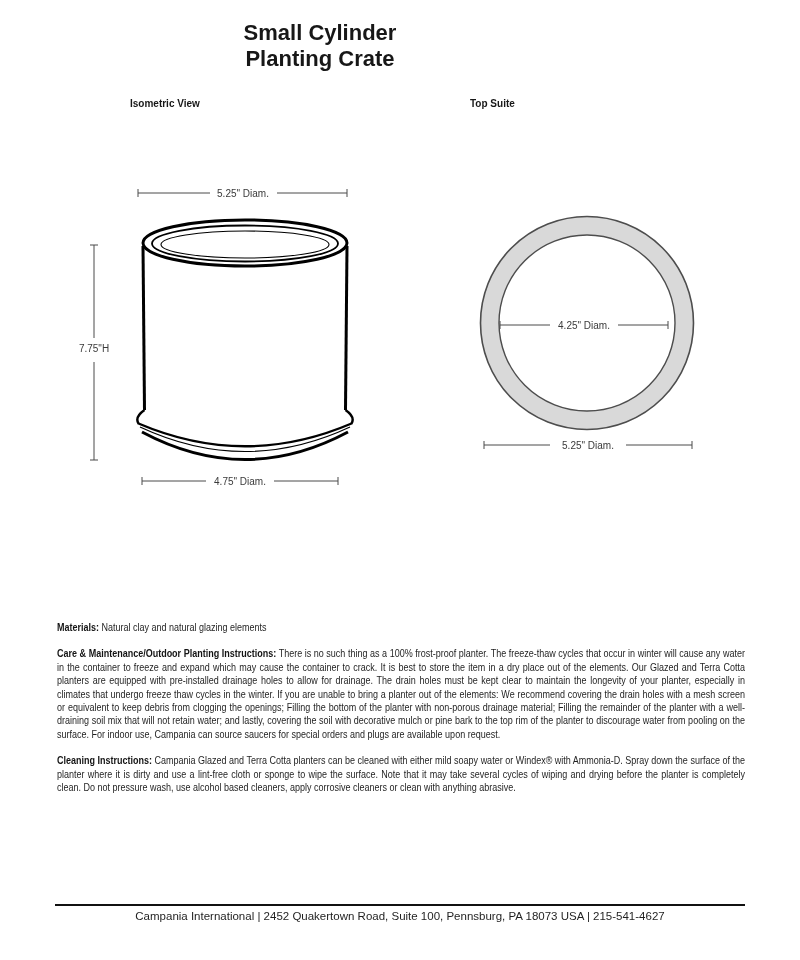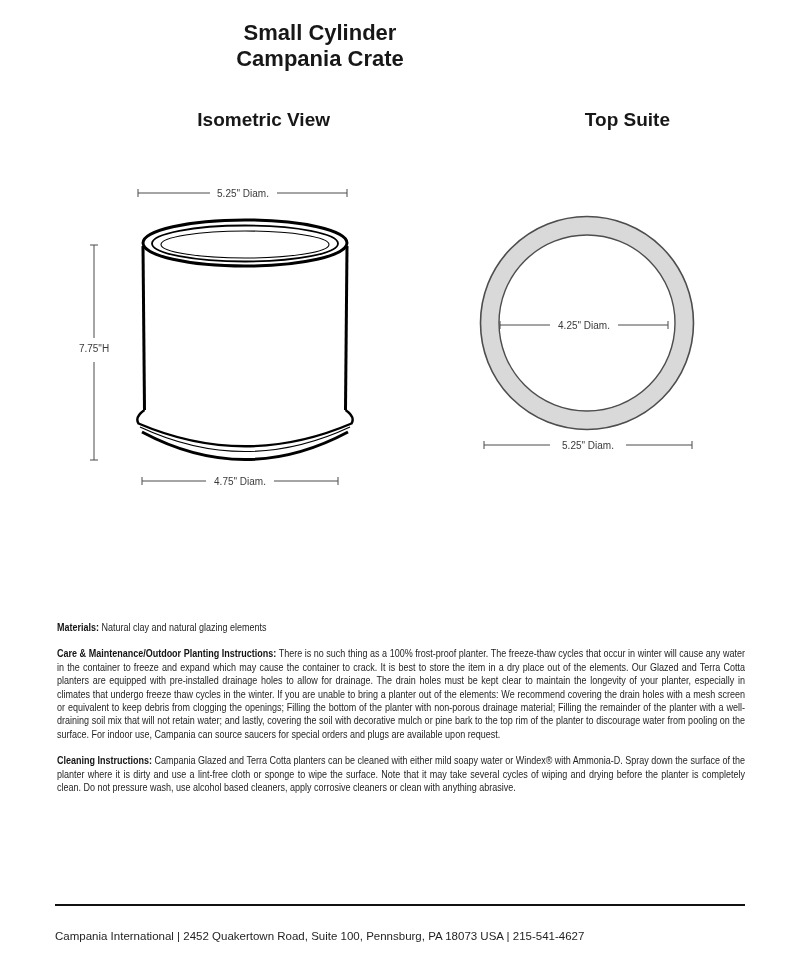--- a/index.html
+++ b/index.html
@@ -18,25 +18,25 @@
     left: 0;
     width: 640px;
     text-align: center;
     font-weight: bold;
     font-size: 22px;
     line-height: 26px;
     color: #171717;
   }
   .view-label {
     position: absolute;
-    top: 109px;
+    top: 98px;
     width: 200px;
-    text-align: right;
+    text-align: left;
     font-weight: bold;
-    font-size: 19px;
+    font-size: 10px;
     color: #171717;
   }
   #iso-label { left: 130px; }
   #top-label { left: 470px; }
   #iso-svg { position: absolute; left: 60px; top: 160px; }
   #topview-svg { position: absolute; left: 440px; top: 180px; }
   .dim-line { stroke: #4a4a4a; stroke-width: 1; fill: none; }
   .dim-text {
     font-family: "Liberation Sans", sans-serif;
     font-size: 10px;
@@ -61,41 +61,40 @@
     position: absolute;
     left: 55px;
     top: 904px;
     width: 690px;
     border-top: 2px solid #111111;
   }
   .footer-line {
     position: absolute;
     left: 55px;
     width: 690px;
-    text-align: left;
+    text-align: center;
     font-size: 11.5px;
     color: #1f1f1f;
-    margin-top: 20px;
   }
   #footer-line1 { top: 910px; }
   #footer-line2 { top: 925px; }
   #footer-link {
     color: var(--link-blue, #3b7dc4);
     text-decoration: underline;
     cursor: pointer;
   }
 </style>
 </head>
 <body>
 
 <div id="page">
 
   <div class="title">
     <div>Small Cylinder</div>
-    <div>Campania Crate</div>
+    <div>Planting Crate</div>
   </div>
 
   <div id="iso-label" class="view-label">Isometric View</div>
   <div id="top-label" class="view-label">Top Suite</div>
 
   <svg id="iso-svg" width="360" height="340" viewBox="0 0 360 340">
 
     <g>
       <path class="dim-line" d="M78,29 V37 M78,33 H150 M217,33 H287 M287,29 V37"></path>
       <text class="dim-text" x="183" y="36.5" text-anchor="middle">5.25" Diam.</text>

